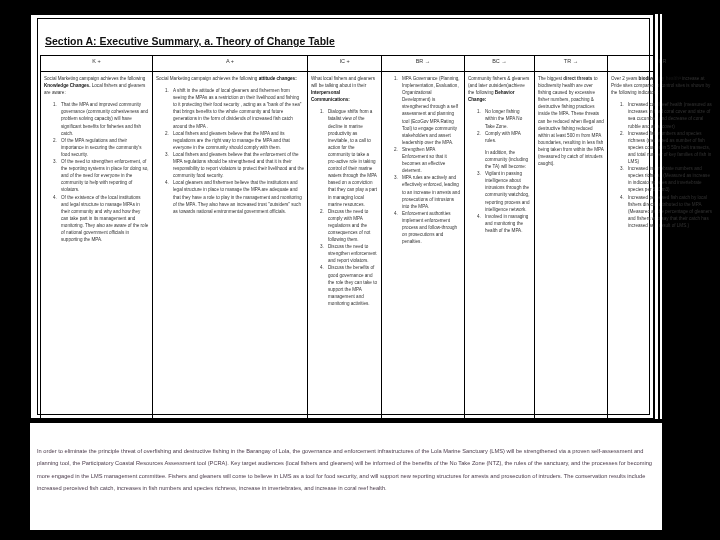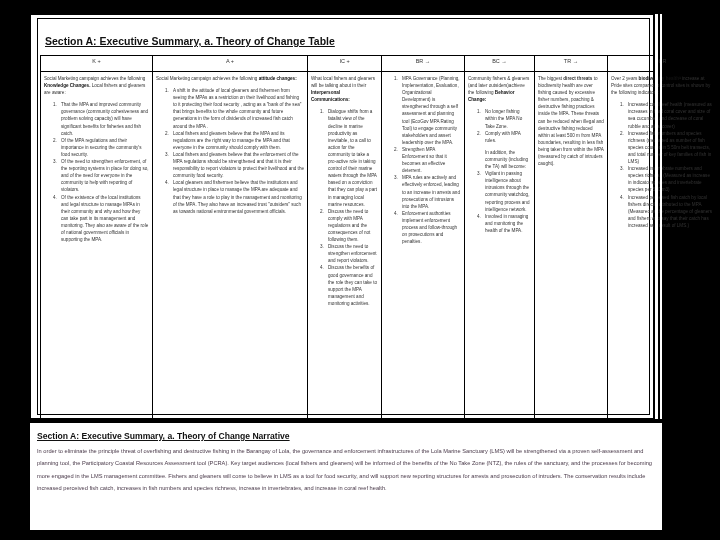--- a/index.html
+++ b/index.html
@@ -129,15 +129,14 @@
         </ol>
       </td>
     </tr>
   </tbody>
     </table>
 </div>
 <div class="frame-right"></div>
 <div class="frame-right2"></div>
 
 <div class="page2">
-  <div class="title2">Section A: Executive Summary, a. Theory of Change Narrative</div>
   <div class="narr">In order to eliminate the principle threat of overfishing and destructive fishing in the Barangay of Lola, the governance and enforcement infrastructures of the Lola Marine Sanctuary (LMS) will be strengthened via a proven self-assessment and planning tool, the Participatory Coastal Resources Assessment tool (PCRA).  Key target audiences (local fishers and gleaners) will be informed of the benefits of the No Take Zone (NTZ), the rules of the sanctuary, and the processes for becoming more engaged in the LMS management committee.  Fishers and gleaners will come to believe in LMS as a tool for food security, and will support new reporting structures for arrests and prosecution of intruders.   The conservation results include increased perceived fish catch, increases in fish numbers and species richness, increase in invertebrates, and increase in coral reef health.</div>
 </div>
 
 </body></html>

